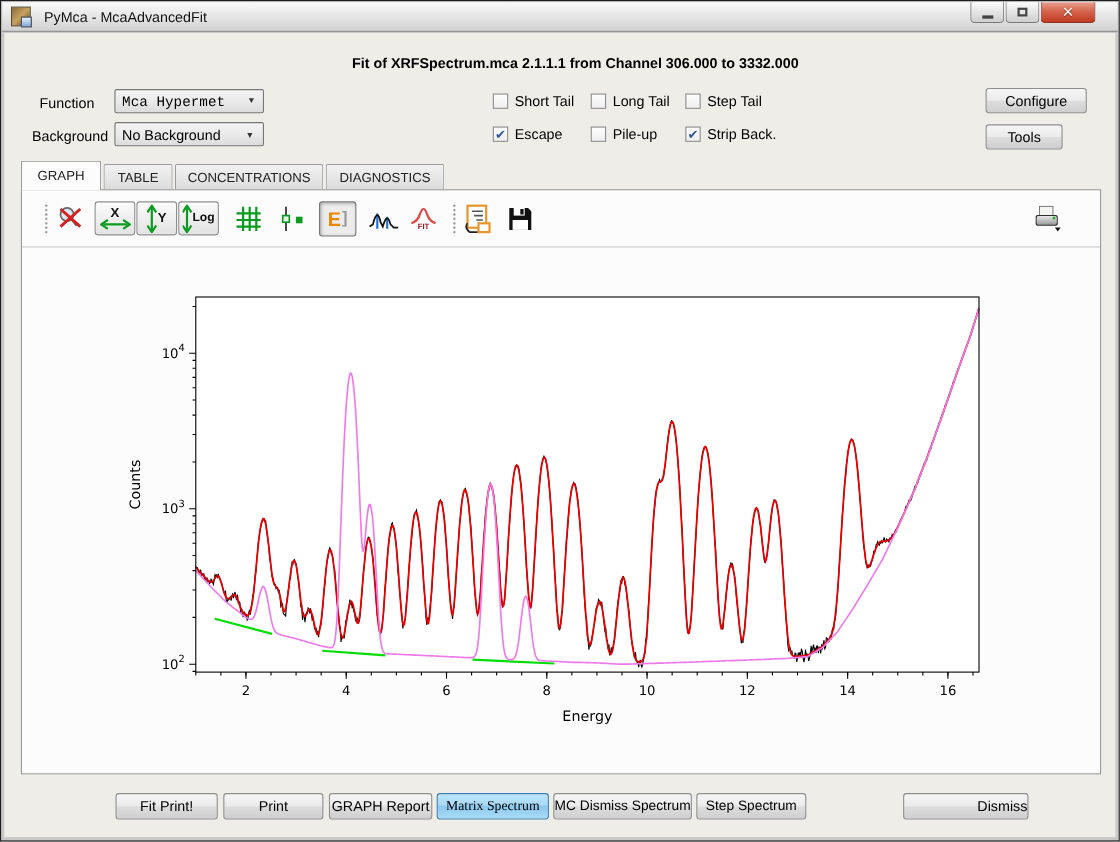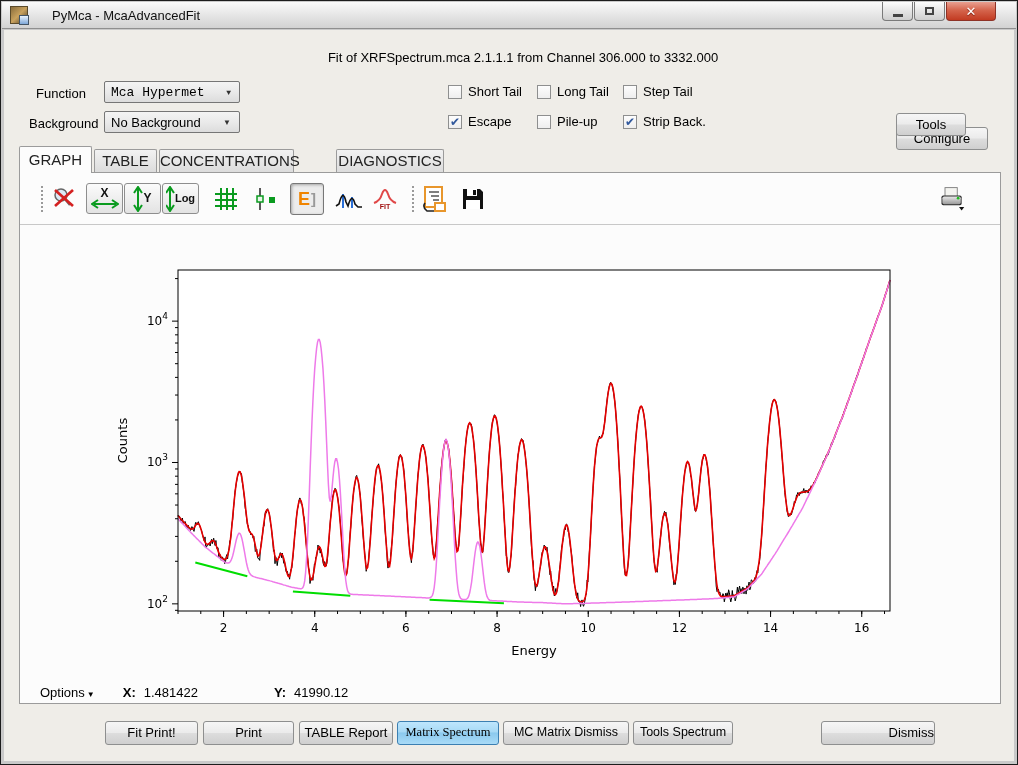--- a/index.html
+++ b/index.html
@@ -15,56 +15,56 @@
   .titlebar{
     position:absolute;left:1px;top:1px;right:1px;height:27px;
     background:linear-gradient(#fafafa,#e8e8e8 45%,#d2d2d2);
     border-bottom:1px solid #8f8f8f;
     display:flex;align-items:center;padding-left:8px;
   }
   .app-icon{width:18px;height:18px;position:relative;border:1px solid #5a4a2a;
     background:linear-gradient(135deg,#8a6d3b,#c9a25e 50%,#4a3b22);}
   .app-icon::after{content:"";position:absolute;right:-2px;bottom:-2px;width:8px;height:8px;
     background:linear-gradient(#e8f2fc,#7fa8d9);border:1px solid #456;}
-  .title-text{margin-left:24px;font-size:13px;color:#111;}
+  .title-text{margin-left:12px;font-size:13px;color:#111;}
   .winbtns{position:absolute;top:0;right:20px;display:flex;}
   .winbtn{height:19px;border:1px solid #7a7a7a;border-top:none;
     border-radius:0 0 4px 4px;background:linear-gradient(#fdfdfd,#e7e7e7 45%,#cfcfcf);
     display:flex;align-items:center;justify-content:center;margin-left:1px;}
   .winbtn.min{width:31px;} .winbtn.max{width:31px;}
   .winbtn.close{width:50px;border-color:#8e3226;
     background:linear-gradient(#e9a091,#d5654d 45%,#c23b22);}
   .glyph-min{width:10px;height:3px;background:#444;margin-top:8px;}
   .glyph-max{width:9px;height:8px;border:2px solid #444;background:transparent;}
   .glyph-close{color:#fff;font-weight:bold;font-size:13px;text-shadow:0 1px 1px #7c2012;}
   
   .content{position:absolute;left:3px;top:29px;right:3px;bottom:3px;background:#efede8;}
   .fit-header{position:absolute;left:0;top:20px;width:100%;text-align:center;
-    font-weight:normal;font-size:13px;padding-left:28px;}
+    font-weight:bold;font-size:13px;padding-left:28px;}
   .lbl{position:absolute;font-size:13px;}
   .combo{position:absolute;width:136px;height:22px;border:1px solid #767676;border-radius:2px;
     background:linear-gradient(#f4f4f4,#e9e9e9 55%,#dcdcdc);
     display:flex;align-items:center;padding:0 6px;}
   .combo-text{flex:1;font-size:13px;}
   .combo-arrow{font-size:8px;color:#333;margin-right:2px;}
   .cb{position:absolute;display:flex;align-items:center;cursor:default;}
   .cb-box{width:14px;height:14px;border:1px solid #8e8f8f;background:linear-gradient(#fdfdfd,#eee);
     display:flex;align-items:center;justify-content:center;
     font-size:12px;line-height:12px;color:#30589c;font-weight:bold;}
   .cb-label{margin-left:6px;font-size:13px;}
   .pushbtn{position:absolute;height:23px;border:1px solid #8e8f8f;border-radius:3px;
     background:linear-gradient(#f6f6f6,#ebebeb 48%,#dddddd 52%,#cfcfcf);
     font-size:13px;text-align:center;line-height:21px;
     font-family:"Liberation Sans",sans-serif;}
   .pushbtn.hl{background:linear-gradient(#bee6fd,#a7d9f5 45%,#8bc9ee 50%,#a9dbf7);
     border-color:#3c7fb1;font-family:Liberation Serif, serif;}
   
   .tab{position:absolute;height:23px;top:119px;border:1px solid #9b9b9b;border-bottom:none;
     border-radius:2px 2px 0 0;background:linear-gradient(#f2f2f2,#dcdcdc);
-    font-size:15px;text-align:center;line-height:22px;color:#222;}
+    font-size:12px;text-align:center;line-height:22px;color:#222;}
   .tab.active{top:116px;height:27px;background:#fcfcfc;line-height:26px;z-index:5;}
   .panel{position:absolute;left:15px;top:142px;width:982px;height:532px;
     border:1px solid #9b9b9b;background:#fcfcfc;z-index:1;}
   
   .toolbar{position:relative;height:52px;border-bottom:1px solid #c8c8c8;
     display:flex;align-items:center;padding-left:14px;}
   .handle{width:4px;height:30px;margin:0 6px;
     background-image:radial-gradient(circle,#9a9a9a 1px,transparent 1.2px);
     background-size:4px 4px;background-position:center;}
   .flaticon{width:28px;height:32px;display:flex;align-items:center;justify-content:center;}
@@ -142,27 +142,27 @@
     </label>
     <label class="cb" style="left:533px;top:84px;">
       <span class="cb-box"></span>
       <span class="cb-label">Pile-up</span>
     </label>
     <label class="cb" style="left:619px;top:84px;">
       <span class="cb-box">✔</span>
       <span class="cb-label">Strip Back.</span>
     </label>
 
-    <div class="pushbtn" style="left:892px;top:50px;width:92px;margin-top:47px;">Configure</div>
+    <div class="pushbtn" style="left:892px;top:50px;width:92px;">Configure</div>
     <div class="pushbtn" style="left:892px;top:83px;width:70px;">Tools</div>
 
     <div class="tab active" style="left:15px;width:73px;">GRAPH</div>
     <div class="tab" style="left:90px;width:63px;">TABLE</div>
     <div class="tab" style="left:155px;width:135px;">CONCENTRATIONS</div>
-    <div class="tab" style="left:292px;width:108px;margin-left:40px;">DIAGNOSTICS</div>
+    <div class="tab" style="left:292px;width:108px;">DIAGNOSTICS</div>
 
     <div class="panel">
 
       <div class="toolbar">
         <span class="handle"></span>
 
         <span class="flaticon">
           <svg width="26" height="26" viewBox="0 0 26 26">
             <circle cx="10" cy="9" r="6" fill="#dce9f5" stroke="#666" stroke-width="1.5"></circle>
             <line x1="14" y1="13" x2="19" y2="19" stroke="#666" stroke-width="2.5"></line>
@@ -364,33 +364,24 @@
           <text x="95" y="215.5" text-anchor="middle" font-size="13" transform="rotate(-90 95 215.5)">Counts</text>
           <path d="M163.3,337.5L215.3,351.2" fill="none" stroke="#00dd00" stroke-width="2"></path>
           <path d="M260.9,366.6L318.3,370.8" fill="none" stroke="#00dd00" stroke-width="2"></path>
           <path d="M397.6,374.7L471.9,378.2" fill="none" stroke="#00dd00" stroke-width="2"></path>
           <path d="M146.0,290.0L146.7,291.5L147.5,291.2L148.2,293.3L148.9,296.3L149.6,295.0L150.4,293.0L151.1,298.6L151.8,296.6L152.6,297.2L153.3,296.6L154.0,301.6L154.8,300.9L155.5,302.5L156.2,300.2L156.9,303.7L157.7,303.0L158.4,305.4L159.1,304.8L159.9,301.6L160.6,302.9L161.3,304.5L162.0,306.4L162.8,302.1L163.5,297.5L164.2,298.8L165.0,297.6L165.7,299.6L166.4,296.7L167.2,300.2L167.9,300.9L168.6,304.0L169.3,304.3L170.1,307.8L170.8,310.9L171.5,313.1L172.3,316.0L173.0,311.9L173.7,321.1L174.4,322.5L175.2,319.8L175.9,320.4L176.6,319.2L177.4,317.7L178.1,321.0L178.8,317.6L179.5,314.4L180.3,318.7L181.0,315.6L181.7,313.2L182.5,318.3L183.2,320.6L183.9,315.5L184.7,323.3L185.4,322.1L186.1,323.0L186.8,332.6L187.6,328.7L188.3,330.4L189.0,335.3L189.8,334.6L190.5,331.9L191.2,334.5L191.9,333.8L192.7,338.6L193.4,337.6L194.1,331.9L194.9,329.5L195.6,333.8L196.3,327.1L197.1,323.1L197.8,315.9L198.5,314.9L199.2,308.5L200.0,298.1L200.7,294.7L201.4,284.6L202.2,276.4L202.9,267.3L203.6,262.9L204.3,258.2L205.1,253.8L205.8,250.4L206.5,248.9L207.3,247.6L208.0,246.7L208.7,249.1L209.5,248.6L210.2,256.9L210.9,261.0L211.6,266.1L212.4,273.2L213.1,282.5L213.8,286.1L214.6,293.0L215.3,299.3L216.0,300.0L216.7,303.8L217.5,306.6L218.2,306.4L218.9,310.0L219.7,309.0L220.4,310.1L221.1,313.2L221.8,311.2L222.6,318.2L223.3,326.5L224.0,325.5L224.8,324.1L225.5,332.1L226.2,333.6L227.0,333.8L227.7,335.4L228.4,324.4L229.1,318.6L229.9,312.6L230.6,309.4L231.3,302.0L232.1,301.0L232.8,290.4L233.5,286.3L234.2,288.1L235.0,284.5L235.7,283.7L236.4,286.8L237.2,287.5L237.9,292.7L238.6,299.0L239.4,302.9L240.1,310.5L240.8,316.8L241.5,326.3L242.3,325.5L243.0,338.7L243.7,331.8L244.5,334.3L245.2,340.6L245.9,335.7L246.6,331.9L247.4,332.8L248.1,327.7L248.8,328.2L249.6,332.7L250.3,328.0L251.0,333.0L251.8,338.3L252.5,336.6L253.2,341.3L253.9,345.9L254.7,347.7L255.4,346.3L256.1,350.9L256.9,349.3L257.6,354.2L258.3,348.0L259.0,344.2L259.8,343.1L260.5,336.3L261.2,329.4L262.0,319.9L262.7,310.0L263.4,306.0L264.2,294.5L264.9,288.4L265.6,283.5L266.3,281.2L267.1,275.0L267.8,272.9L268.5,274.4L269.3,279.2L270.0,279.3L270.7,283.0L271.4,290.5L272.2,292.4L272.9,301.2L273.6,311.8L274.4,320.3L275.1,329.4L275.8,334.3L276.5,342.8L277.3,345.4L278.0,358.5L278.7,353.6L279.5,355.1L280.2,352.4L280.9,355.3L281.7,347.5L282.4,339.0L283.1,339.1L283.8,332.2L284.6,331.7L285.3,326.7L286.0,320.0L286.8,324.8L287.5,322.5L288.2,328.1L288.9,324.5L289.7,330.9L290.4,332.7L291.1,338.0L291.9,340.5L292.6,336.6L293.3,338.3L294.1,341.0L294.8,338.7L295.5,333.4L296.2,323.9L297.0,314.7L297.7,304.4L298.4,295.0L299.2,289.0L299.9,280.2L300.6,272.4L301.3,269.4L302.1,266.0L302.8,263.4L303.5,263.6L304.3,267.5L305.0,269.2L305.7,272.6L306.5,279.0L307.2,283.4L307.9,293.4L308.6,300.3L309.4,310.7L310.1,322.2L310.8,333.5L311.6,338.6L312.3,340.5L313.0,345.7L313.7,349.5L314.5,349.9L315.2,345.5L315.9,338.6L316.7,332.5L317.4,318.9L318.1,308.1L318.8,301.9L319.6,289.0L320.3,280.3L321.0,272.5L321.8,265.4L322.5,261.6L323.2,257.1L324.0,251.4L324.7,250.4L325.4,254.5L326.1,255.6L326.9,260.3L327.6,266.1L328.3,270.3L329.1,282.8L329.8,294.4L330.5,301.8L331.2,312.3L332.0,319.5L332.7,328.0L333.4,334.4L334.2,346.3L334.9,342.4L335.6,339.5L336.4,338.4L337.1,328.0L337.8,319.8L338.5,310.8L339.3,298.1L340.0,288.6L340.7,281.1L341.5,270.7L342.2,264.5L342.9,256.5L343.6,250.1L344.4,243.6L345.1,241.9L345.8,240.8L346.6,238.8L347.3,244.2L348.0,246.5L348.8,252.1L349.5,256.5L350.2,263.6L350.9,271.1L351.7,282.2L352.4,290.7L353.1,305.8L353.9,314.7L354.6,322.5L355.3,336.9L356.0,343.1L356.8,336.5L357.5,339.5L358.2,336.1L359.0,326.3L359.7,319.7L360.4,313.9L361.1,301.7L361.9,288.2L362.6,278.2L363.3,266.4L364.1,256.6L364.8,250.3L365.5,243.6L366.3,237.4L367.0,231.8L367.7,230.4L368.4,229.5L369.2,232.4L369.9,231.9L370.6,238.1L371.4,241.7L372.1,247.3L372.8,259.5L373.5,266.5L374.3,278.3L375.0,290.8L375.7,301.5L376.5,309.6L377.2,319.4L377.9,326.4L378.7,332.1L379.4,337.7L380.1,328.6L380.8,327.0L381.6,314.5L382.3,303.8L383.0,294.1L383.8,282.3L384.5,271.7L385.2,260.9L385.9,249.8L386.7,244.3L387.4,235.3L388.1,229.6L388.9,224.9L389.6,222.2L390.3,219.9L391.1,219.1L391.8,223.4L392.5,225.4L393.2,228.7L394.0,233.1L394.7,242.0L395.4,247.7L396.2,255.5L396.9,268.5L397.6,279.2L398.3,289.1L399.1,305.1L399.8,315.2L400.5,320.5L401.3,329.4L402.0,333.0L402.7,331.4L403.5,326.0L404.2,318.8L404.9,312.2L405.6,296.9L406.4,290.7L407.1,279.1L407.8,265.8L408.6,254.9L409.3,242.6L410.0,236.8L410.7,230.7L411.5,225.0L412.2,221.3L412.9,216.1L413.7,214.0L414.4,215.7L415.1,218.0L415.8,220.6L416.6,223.3L417.3,231.0L418.0,237.2L418.8,247.1L419.5,254.2L420.2,267.4L421.0,276.8L421.7,288.4L422.4,296.3L423.1,311.6L423.9,318.3L424.6,325.7L425.3,323.7L426.1,323.7L426.8,320.9L427.5,308.3L428.2,298.5L429.0,287.4L429.7,274.5L430.4,260.5L431.2,252.0L431.9,241.6L432.6,229.4L433.4,221.1L434.1,214.5L434.8,208.8L435.5,204.7L436.3,200.5L437.0,199.5L437.7,197.7L438.5,199.1L439.2,199.0L439.9,202.2L440.6,210.1L441.4,213.4L442.1,220.7L442.8,230.0L443.6,239.6L444.3,250.2L445.0,262.0L445.8,275.3L446.5,289.7L447.2,298.9L447.9,307.7L448.7,317.8L449.4,321.0L450.1,327.6L450.9,326.7L451.6,317.3L452.3,309.6L453.0,296.5L453.8,284.8L454.5,275.2L455.2,262.1L456.0,247.2L456.7,236.4L457.4,226.2L458.1,218.9L458.9,210.7L459.6,203.2L460.3,197.5L461.1,195.0L461.8,191.5L462.5,189.7L463.3,191.5L464.0,192.8L464.7,195.9L465.4,199.9L466.2,206.8L466.9,212.2L467.6,220.0L468.4,230.0L469.1,241.0L469.8,250.8L470.5,265.3L471.3,274.6L472.0,291.6L472.7,301.6L473.5,313.8L474.2,330.5L474.9,332.4L475.7,345.5L476.4,347.5L477.1,346.3L477.8,342.1L478.6,333.1L479.3,330.1L480.0,316.0L480.8,301.0L481.5,290.1L482.2,278.1L482.9,266.2L483.7,260.1L484.4,248.9L485.1,241.0L485.9,230.3L486.6,227.1L487.3,220.9L488.1,218.1L488.8,216.3L489.5,213.6L490.2,215.0L491.0,215.1L491.7,218.8L492.4,223.9L493.2,228.8L493.9,236.9L494.6,244.0L495.3,252.2L496.1,263.2L496.8,272.8L497.5,284.9L498.3,300.4L499.0,314.2L499.7,325.1L500.5,334.5L501.2,336.2L501.9,353.4L502.6,357.0L503.4,365.7L504.1,359.0L504.8,361.9L505.6,359.8L506.3,353.5L507.0,350.8L507.7,344.5L508.5,341.8L509.2,336.2L509.9,328.3L510.7,326.0L511.4,325.8L512.1,320.1L512.8,321.1L513.6,325.0L514.3,324.9L515.0,322.2L515.8,329.7L516.5,336.1L517.2,342.2L518.0,349.8L518.7,346.2L519.4,357.1L520.1,357.1L520.9,365.5L521.6,361.0L522.3,370.9L523.1,367.9L523.8,363.5L524.5,368.0L525.2,364.8L526.0,358.4L526.7,356.6L527.4,345.9L528.2,339.4L528.9,330.8L529.6,322.5L530.4,318.6L531.1,314.8L531.8,310.7L532.5,303.5L533.3,304.8L534.0,299.4L534.7,299.1L535.5,301.7L536.2,306.8L536.9,308.3L537.6,314.8L538.4,321.7L539.1,326.0L539.8,330.9L540.6,340.6L541.3,347.8L542.0,356.1L542.8,361.5L543.5,363.9L544.2,369.9L544.9,373.2L545.7,367.8L546.4,375.8L547.1,377.0L547.9,376.9L548.6,381.6L549.3,377.4L550.0,374.9L550.8,379.4L551.5,381.3L552.2,379.0L553.0,375.2L553.7,370.4L554.4,368.8L555.1,355.2L555.9,357.0L556.6,342.9L557.3,327.7L558.1,318.2L558.8,305.2L559.5,290.9L560.3,276.9L561.0,263.8L561.7,253.3L562.4,241.5L563.2,235.2L563.9,228.1L564.6,220.7L565.4,218.5L566.1,215.8L566.8,213.8L567.5,211.0L568.3,213.4L569.0,212.6L569.7,211.1L570.5,209.2L571.2,208.8L571.9,202.6L572.7,197.3L573.4,190.1L574.1,184.0L574.8,177.6L575.6,170.7L576.3,166.8L577.0,162.4L577.8,159.1L578.5,157.4L579.2,158.4L579.9,159.2L580.7,163.0L581.4,166.7L582.1,171.7L582.9,177.4L583.6,185.4L584.3,194.9L585.1,205.6L585.8,215.7L586.5,228.7L587.2,242.6L588.0,255.8L588.7,273.3L589.4,288.5L590.2,303.6L590.9,314.9L591.6,330.3L592.3,342.3L593.1,349.8L593.8,350.8L594.5,346.8L595.3,346.1L596.0,340.1L596.7,332.1L597.4,318.8L598.2,304.8L598.9,291.4L599.6,279.7L600.4,266.5L601.1,254.3L601.8,241.0L602.6,228.5L603.3,220.3L604.0,211.1L604.7,203.3L605.5,196.6L606.2,190.2L606.9,186.2L607.7,184.5L608.4,181.5L609.1,181.7L609.8,181.4L610.6,183.7L611.3,185.9L612.0,190.8L612.8,195.5L613.5,203.4L614.2,210.2L615.0,220.4L615.7,231.0L616.4,243.1L617.1,253.9L617.9,267.2L618.6,275.3L619.3,291.7L620.1,305.7L620.8,319.3L621.5,328.6L622.2,337.4L623.0,341.0L623.7,345.3L624.4,345.5L625.2,347.3L625.9,336.8L626.6,332.0L627.4,324.3L628.1,315.1L628.8,310.5L629.5,302.4L630.3,296.2L631.0,291.9L631.7,289.7L632.5,286.3L633.2,290.9L633.9,287.2L634.6,293.0L635.4,297.0L636.1,300.3L636.8,309.7L637.6,319.9L638.3,325.9L639.0,331.9L639.8,340.7L640.5,345.8L641.2,352.0L641.9,359.8L642.7,356.3L643.4,359.4L644.1,349.7L644.9,348.2L645.6,337.6L646.3,329.5L647.0,321.6L647.8,308.7L648.5,297.3L649.2,288.8L650.0,275.7L650.7,266.1L651.4,259.8L652.1,251.8L652.9,246.3L653.6,243.6L654.3,240.3L655.1,237.6L655.8,237.3L656.5,239.0L657.3,239.2L658.0,244.2L658.7,250.9L659.4,252.8L660.2,261.8L660.9,267.8L661.6,272.7L662.4,280.8L663.1,286.0L663.8,286.3L664.5,282.5L665.3,279.8L666.0,272.7L666.7,268.2L667.5,258.5L668.2,253.7L668.9,244.9L669.7,240.1L670.4,234.2L671.1,234.1L671.8,229.5L672.6,230.6L673.3,230.8L674.0,233.0L674.8,238.6L675.5,241.1L676.2,248.3L676.9,255.6L677.7,263.7L678.4,271.6L679.1,286.2L679.9,296.0L680.6,306.8L681.3,319.1L682.1,328.8L682.8,340.4L683.5,346.7L684.2,361.1L685.0,366.6L685.7,365.7L686.4,364.2L687.2,367.8L687.9,367.0L688.6,370.9L689.3,370.9L690.1,372.8L690.8,368.7L691.5,369.1L692.3,376.8L693.0,373.4L693.7,368.2L694.4,371.0L695.2,367.8L695.9,371.5L696.6,364.8L697.4,367.5L698.1,373.4L698.8,376.9L699.6,373.0L700.3,365.5L701.0,372.0L701.7,369.7L702.5,371.2L703.2,375.9L703.9,373.4L704.7,368.6L705.4,362.1L706.1,367.7L706.8,364.5L707.6,361.0L708.3,367.2L709.0,363.7L709.8,368.5L710.5,362.4L711.2,362.4L712.0,368.8L712.7,363.3L713.4,364.3L714.1,369.1L714.9,360.8L715.6,365.3L716.3,360.7L717.1,357.0L717.8,364.8L718.5,363.6L719.2,354.9L720.0,355.3L720.7,357.1L721.4,358.5L722.2,357.4L722.9,352.6L723.6,356.2L724.4,348.8L725.1,345.5L725.8,348.0L726.5,339.9L727.3,338.3L728.0,331.7L728.7,322.5L729.5,312.7L730.2,303.0L730.9,289.4L731.6,280.9L732.4,265.2L733.1,254.9L733.8,242.6L734.6,234.2L735.3,222.9L736.0,213.8L736.8,207.0L737.5,197.2L738.2,192.7L738.9,185.7L739.7,181.4L740.4,177.9L741.1,175.9L741.9,174.3L742.6,175.0L743.3,175.0L744.0,177.0L744.8,180.8L745.5,184.6L746.2,189.6L747.0,196.1L747.7,203.1L748.4,212.0L749.1,219.4L749.9,229.9L750.6,237.5L751.3,247.6L752.1,256.9L752.8,267.6L753.5,273.3L754.3,277.5L755.0,286.0L755.7,288.6L756.4,291.6L757.2,288.6L757.9,289.3L758.6,288.7L759.4,289.7L760.1,287.0L760.8,284.6L761.5,282.3L762.3,276.5L763.0,277.8L763.7,275.4L764.5,270.0L765.2,269.6L765.9,267.4L766.7,269.7L767.4,270.5L768.1,267.7L768.8,268.8L769.6,266.7L770.3,268.2L771.0,266.0L771.8,263.5L772.5,267.4L773.2,267.9L773.9,265.0L774.7,266.2L775.4,265.6L776.1,268.1L776.9,264.1L777.6,264.1L778.3,263.9L779.1,260.8L779.8,261.6L780.5,261.4L781.2,260.3L782.0,257.0L782.7,258.2L783.4,256.3L784.2,253.4L784.9,252.7L785.6,251.1L786.3,248.5L787.1,247.2L787.8,245.6L788.5,244.4L789.3,242.7L790.0,242.1L790.7,239.4L791.4,235.8L792.2,236.5L792.9,233.8L793.6,232.5L794.4,229.9L795.1,230.4L795.8,230.3L796.6,228.4L797.3,225.8L798.0,223.4L798.7,221.6L799.5,217.8L800.2,219.3L800.9,216.5L801.7,214.2L802.4,214.0L803.1,211.2L803.8,209.2L804.6,206.6L805.3,205.6L806.0,202.1L806.8,201.4L807.5,199.2L808.2,196.3L809.0,196.2L809.7,193.8L810.4,193.8L811.1,189.5L811.9,187.7L812.6,185.2L813.3,183.9L814.1,183.5L814.8,179.4L815.5,177.1L816.2,176.2L817.0,174.7L817.7,171.6L818.4,170.4L819.2,167.1L819.9,166.7L820.6,163.6L821.4,161.1L822.1,158.8L822.8,158.1L823.5,154.7L824.3,152.7L825.0,150.1L825.7,150.3L826.5,147.0L827.2,143.9L827.9,143.7L828.6,140.6L829.4,139.7L830.1,136.3L830.8,133.8L831.6,133.0L832.3,130.0L833.0,127.9L833.8,126.0L834.5,122.7L835.2,122.7L835.9,119.7L836.7,118.1L837.4,115.7L838.1,113.9L838.9,110.7L839.6,108.9L840.3,107.4L841.0,105.4L841.8,102.9L842.5,101.7L843.2,99.1L844.0,98.0L844.7,95.5L845.4,92.9L846.1,91.0L846.9,89.2L847.6,87.2L848.3,85.5L849.1,83.2L849.8,80.6L850.5,79.3L851.3,76.9L852.0,74.3L852.7,72.1L853.4,69.4L854.2,67.8L854.9,64.9L855.6,62.8L856.4,60.4L857.1,57.6L857.8,55.6" fill="none" stroke="#000000" stroke-width="1"></path>
           <path d="M146.0,290.7L146.9,291.7L147.8,292.7L148.7,293.7L149.6,294.7L150.6,295.7L151.5,296.7L152.4,297.7L153.3,298.6L154.2,299.6L155.1,300.6L156.0,301.5L156.9,302.4L157.9,303.2L158.8,303.8L159.7,304.2L160.6,304.0L161.5,303.4L162.4,302.3L163.3,300.9L164.2,299.6L165.1,298.6L166.1,298.4L167.0,299.2L167.9,300.9L168.8,303.5L169.7,306.6L170.6,309.9L171.5,313.0L172.4,315.6L173.3,317.6L174.3,318.8L175.2,319.3L176.1,319.3L177.0,318.8L177.9,317.9L178.8,316.8L179.7,315.9L180.6,315.5L181.6,315.7L182.5,316.8L183.4,318.5L184.3,320.8L185.2,323.4L186.1,325.9L187.0,328.2L187.9,330.0L188.8,331.5L189.8,332.7L190.7,333.6L191.6,334.2L192.5,334.4L193.4,334.2L194.3,333.4L195.2,331.7L196.1,328.8L197.1,324.3L198.0,318.3L198.9,310.6L199.8,301.7L200.7,292.1L201.6,282.3L202.5,273.0L203.4,264.7L204.3,257.6L205.3,252.1L206.2,248.4L207.1,246.6L208.0,246.7L208.9,248.7L209.8,252.6L210.7,258.2L211.6,265.3L212.6,273.4L213.5,282.0L214.4,290.3L215.3,297.3L216.2,302.5L217.1,305.7L218.0,307.3L218.9,308.2L219.8,309.1L220.8,310.7L221.7,313.3L222.6,317.0L223.5,321.3L224.4,325.7L225.3,329.3L226.2,331.0L227.1,330.3L228.0,327.0L229.0,321.3L229.9,314.2L230.8,306.7L231.7,299.4L232.6,293.2L233.5,288.5L234.4,285.5L235.3,284.6L236.3,285.7L237.2,288.8L238.1,293.7L239.0,300.2L239.9,307.7L240.8,315.6L241.7,323.2L242.6,329.4L243.5,333.6L244.5,335.5L245.4,335.2L246.3,333.7L247.2,331.6L248.1,329.8L249.0,328.9L249.9,329.2L250.8,330.9L251.8,333.8L252.7,337.5L253.6,341.8L254.5,345.9L255.4,349.3L256.3,351.4L257.2,351.8L258.1,349.9L259.0,345.8L260.0,339.3L260.9,330.8L261.8,321.1L262.7,310.9L263.6,301.0L264.5,292.1L265.4,284.7L266.3,279.3L267.2,275.9L268.2,274.8L269.1,276.0L270.0,279.4L270.9,285.0L271.8,292.6L272.7,301.6L273.6,311.8L274.5,322.3L275.5,332.4L276.4,341.4L277.3,348.4L278.2,353.0L279.1,354.9L280.0,354.4L280.9,351.5L281.8,346.9L282.7,341.3L283.7,335.4L284.6,329.9L285.5,325.5L286.4,322.7L287.3,321.7L288.2,322.7L289.1,325.4L290.0,329.4L291.0,334.1L291.9,338.5L292.8,341.3L293.7,341.2L294.6,337.5L295.5,330.4L296.4,320.6L297.3,309.5L298.2,298.3L299.2,287.9L300.1,278.9L301.0,271.9L301.9,267.1L302.8,264.7L303.7,264.7L304.6,267.2L305.5,272.0L306.5,279.1L307.4,288.1L308.3,298.7L309.2,310.4L310.1,322.2L311.0,333.2L311.9,342.3L312.8,348.4L313.7,350.6L314.7,348.6L315.6,342.3L316.5,332.7L317.4,320.8L318.3,307.9L319.2,294.9L320.1,282.9L321.0,272.4L321.9,263.8L322.9,257.6L323.8,253.8L324.7,252.5L325.6,253.8L326.5,257.6L327.4,263.9L328.3,272.4L329.2,282.9L330.2,295.0L331.1,307.8L332.0,320.5L332.9,331.7L333.8,339.9L334.7,343.7L335.6,342.5L336.5,336.3L337.4,326.3L338.4,313.9L339.3,300.5L340.2,287.2L341.1,274.8L342.0,263.9L342.9,254.9L343.8,247.9L344.7,243.2L345.7,240.8L346.6,240.8L347.5,243.2L348.4,248.0L349.3,254.9L350.2,264.0L351.1,274.9L352.0,287.3L352.9,300.6L353.9,314.0L354.8,326.2L355.7,335.9L356.6,341.4L357.5,341.7L358.4,336.5L359.3,326.8L360.2,314.1L361.1,299.9L362.1,285.6L363.0,272.0L363.9,259.8L364.8,249.4L365.7,241.1L366.6,235.1L367.5,231.5L368.4,230.3L369.4,231.5L370.3,235.2L371.2,241.2L372.1,249.5L373.0,259.8L373.9,272.0L374.8,285.5L375.7,299.6L376.6,313.2L377.6,324.6L378.5,332.0L379.4,333.8L380.3,329.5L381.2,320.2L382.1,307.6L383.0,293.4L383.9,279.1L384.9,265.5L385.8,253.2L386.7,242.6L387.6,233.9L388.5,227.3L389.4,222.8L390.3,220.6L391.2,220.6L392.1,222.9L393.1,227.3L394.0,233.9L394.9,242.6L395.8,253.3L396.7,265.6L397.6,279.2L398.5,293.6L399.4,307.7L400.4,320.3L401.3,329.4L402.2,333.5L403.1,331.3L404.0,323.5L404.9,311.6L405.8,297.4L406.7,282.6L407.6,268.3L408.6,255.0L409.5,243.4L410.4,233.6L411.3,225.8L412.2,220.2L413.1,216.9L414.0,215.7L414.9,216.9L415.8,220.2L416.8,225.9L417.7,233.6L418.6,243.4L419.5,255.0L420.4,268.2L421.3,282.5L422.2,297.0L423.1,310.4L424.1,320.9L425.0,326.5L425.9,325.6L426.8,318.4L427.7,306.6L428.6,292.2L429.5,276.8L430.4,261.6L431.3,247.5L432.3,234.7L433.2,223.7L434.1,214.5L435.0,207.2L435.9,202.0L436.8,198.9L437.7,197.8L438.6,198.9L439.6,202.0L440.5,207.2L441.4,214.5L442.3,223.7L443.2,234.8L444.1,247.5L445.0,261.7L445.9,276.9L446.8,292.4L447.8,306.9L448.7,318.8L449.6,326.0L450.5,326.8L451.4,320.8L452.3,309.5L453.2,295.0L454.1,279.1L455.0,263.2L456.0,248.2L456.9,234.4L457.8,222.3L458.7,212.1L459.6,203.7L460.5,197.5L461.4,193.2L462.3,191.1L463.3,191.1L464.2,193.2L465.1,197.5L466.0,203.8L466.9,212.1L467.8,222.4L468.7,234.5L469.6,248.3L470.5,263.5L471.5,279.8L472.4,296.4L473.3,312.6L474.2,327.0L475.1,338.3L476.0,345.0L476.9,346.1L477.8,341.7L478.8,332.6L479.7,320.3L480.6,306.1L481.5,291.3L482.4,276.8L483.3,263.1L484.2,250.8L485.1,240.0L486.0,231.0L487.0,223.9L487.9,218.8L488.8,215.7L489.7,214.7L490.6,215.7L491.5,218.8L492.4,223.9L493.3,231.0L494.3,240.0L495.2,250.8L496.1,263.2L497.0,276.9L497.9,291.6L498.8,306.7L499.7,321.4L500.6,334.8L501.5,346.2L502.5,354.6L503.4,359.6L504.3,361.2L505.2,359.7L506.1,355.9L507.0,350.4L507.9,344.1L508.8,337.7L509.7,331.8L510.7,327.0L511.6,323.6L512.5,321.9L513.4,321.9L514.3,323.7L515.2,327.1L516.1,332.0L517.0,338.0L518.0,344.7L518.9,351.4L519.8,357.7L520.7,363.1L521.6,367.0L522.5,369.3L523.4,369.7L524.3,368.1L525.2,364.5L526.2,358.8L527.1,351.4L528.0,342.7L528.9,333.5L529.8,324.4L530.7,316.2L531.6,309.3L532.5,304.1L533.5,301.0L534.4,299.9L535.3,300.9L536.2,304.1L537.1,309.3L538.0,316.2L538.9,324.5L539.8,333.5L540.7,342.8L541.7,351.6L542.6,359.3L543.5,365.4L544.4,370.0L545.3,373.0L546.2,374.9L547.1,376.0L548.0,376.6L549.0,376.8L549.9,376.8L550.8,376.5L551.7,375.8L552.6,374.3L553.5,371.5L554.4,366.5L555.3,358.8L556.2,347.7L557.2,333.6L558.1,317.3L559.0,300.0L559.9,282.9L560.8,266.9L561.7,252.5L562.6,240.3L563.5,230.4L564.4,222.8L565.4,217.6L566.3,214.5L567.2,213.1L568.1,212.8L569.0,212.7L569.9,211.8L570.8,209.1L571.7,204.2L572.7,197.3L573.6,189.3L574.5,181.0L575.4,173.3L576.3,166.9L577.2,162.1L578.1,159.2L579.0,158.3L579.9,159.4L580.9,162.7L581.8,168.1L582.7,175.7L583.6,185.3L584.5,196.9L585.4,210.5L586.3,225.9L587.2,243.0L588.2,261.3L589.1,280.3L590.0,299.4L590.9,317.4L591.8,332.8L592.7,344.2L593.6,350.3L594.5,350.5L595.4,345.1L596.4,335.0L597.3,321.5L598.2,305.8L599.1,289.2L600.0,272.5L600.9,256.4L601.8,241.4L602.7,227.7L603.6,215.6L604.6,205.2L605.5,196.6L606.4,189.8L607.3,185.0L608.2,182.1L609.1,181.1L610.0,182.1L610.9,185.0L611.9,189.8L612.8,196.5L613.7,205.1L614.6,215.5L615.5,227.6L616.4,241.3L617.3,256.3L618.2,272.3L619.1,288.9L620.1,305.3L621.0,320.5L621.9,333.2L622.8,342.2L623.7,346.4L624.6,345.6L625.5,340.6L626.4,332.8L627.4,323.6L628.3,314.1L629.2,305.5L630.1,298.2L631.0,292.7L631.9,289.4L632.8,288.2L633.7,289.4L634.6,292.7L635.6,298.2L636.5,305.5L637.4,314.3L638.3,324.0L639.2,334.0L640.1,343.2L641.0,350.7L641.9,355.6L642.9,357.0L643.8,354.6L644.7,348.4L645.6,339.0L646.5,327.1L647.4,313.9L648.3,300.1L649.2,286.7L650.1,274.3L651.1,263.2L652.0,253.9L652.9,246.4L653.8,241.0L654.7,237.7L655.6,236.6L656.5,237.6L657.4,240.7L658.3,245.8L659.3,252.6L660.2,260.7L661.1,269.4L662.0,277.4L662.9,283.3L663.8,285.5L664.7,283.4L665.6,277.3L666.6,268.8L667.5,259.4L668.4,250.3L669.3,242.5L670.2,236.3L671.1,232.0L672.0,229.9L672.9,229.9L673.8,232.2L674.8,236.6L675.7,243.1L676.6,251.6L677.5,262.1L678.4,274.1L679.3,287.4L680.2,301.5L681.1,315.8L682.1,329.4L683.0,341.5L683.9,351.5L684.8,359.1L685.7,364.4L686.6,367.7L687.5,369.7L688.4,370.8L689.3,371.4L690.3,371.6L691.2,371.7L692.1,371.6L693.0,371.6L693.9,371.5L694.8,371.5L695.7,371.4L696.6,371.3L697.5,371.2L698.5,371.1L699.4,371.0L700.3,371.0L701.2,370.9L702.1,370.8L703.0,370.3L703.9,369.7L704.8,369.2L705.8,368.7L706.7,368.1L707.6,367.6L708.5,367.0L709.4,366.5L710.3,366.0L711.2,365.4L712.1,364.9L713.0,364.4L714.0,363.8L714.9,363.3L715.8,362.7L716.7,361.8L717.6,360.8L718.5,359.8L719.4,358.7L720.3,357.7L721.3,356.5L722.2,355.2L723.1,353.6L724.0,351.5L724.9,348.7L725.8,344.9L726.7,339.5L727.6,332.4L728.5,323.2L729.5,312.0L730.4,299.0L731.3,284.8L732.2,270.2L733.1,255.6L734.0,241.5L734.9,228.3L735.8,216.3L736.8,205.6L737.7,196.3L738.6,188.6L739.5,182.6L740.4,178.2L741.3,175.6L742.2,174.6L743.1,175.4L744.0,177.8L745.0,181.8L745.9,187.5L746.8,194.7L747.7,203.3L748.6,213.1L749.5,223.9L750.4,235.4L751.3,247.1L752.2,258.4L753.2,268.7L754.1,277.4L755.0,284.0L755.9,288.3L756.8,290.3L757.7,290.6L758.6,289.4L759.5,287.3L760.5,284.7L761.4,281.9L762.3,279.1L763.2,276.4L764.1,274.0L765.0,271.9L765.9,270.2L766.8,268.9L767.7,268.0L768.7,267.4L769.6,267.2L770.5,267.2L771.4,267.1L772.3,267.0L773.2,267.0L774.1,266.8L775.0,266.6L776.0,266.1L776.9,265.4L777.8,264.6L778.7,263.5L779.6,262.2L780.5,260.8L781.4,259.3L782.3,257.6L783.2,255.9L784.2,254.2L785.1,252.2L786.0,250.2L786.9,248.2L787.8,246.2L788.7,244.1L789.6,242.1L790.5,240.1L791.4,238.0L792.4,236.0L793.3,234.0L794.2,231.9L795.1,229.9L796.0,227.9L796.9,225.8L797.8,223.8L798.7,221.5L799.7,219.2L800.6,216.8L801.5,214.5L802.4,212.2L803.3,209.9L804.2,207.6L805.1,205.3L806.0,203.0L806.9,200.7L807.9,198.3L808.8,196.0L809.7,193.7L810.6,191.4L811.5,189.1L812.4,186.5L813.3,184.0L814.2,181.4L815.2,178.9L816.1,176.3L817.0,173.8L817.9,171.3L818.8,168.7L819.7,166.2L820.6,163.6L821.5,161.1L822.4,158.5L823.4,156.0L824.3,153.4L825.2,150.9L826.1,148.2L827.0,145.6L827.9,143.0L828.8,140.3L829.7,137.7L830.7,135.1L831.6,132.4L832.5,129.8L833.4,127.2L834.3,124.5L835.2,121.9L836.1,119.3L837.0,116.7L837.9,114.0L838.9,111.4L839.8,108.9L840.7,106.4L841.6,103.9L842.5,101.4L843.4,98.8L844.3,96.3L845.2,93.8L846.1,91.3L847.1,88.8L848.0,86.3L848.9,83.8L849.8,81.3L850.7,78.6L851.6,75.6L852.5,72.7L853.4,69.8L854.4,66.8L855.3,63.9L856.2,61.0L857.1,58.1L858.0,55.1" fill="none" stroke="#e60000" stroke-width="1.6"></path>
           <path d="M146.0,293.7L146.9,294.7L147.8,295.7L148.7,296.7L149.6,297.7L150.6,298.6L151.5,299.6L152.4,300.6L153.3,301.6L154.2,302.5L155.1,303.5L156.0,304.5L156.9,305.5L157.9,306.5L158.8,307.4L159.7,308.4L160.6,309.3L161.5,310.2L162.4,311.1L163.3,312.1L164.2,313.0L165.1,313.9L166.1,314.8L167.0,315.7L167.9,316.6L168.8,317.5L169.7,318.5L170.6,319.4L171.5,320.3L172.4,321.2L173.3,322.1L174.3,322.8L175.2,323.5L176.1,324.2L177.0,324.9L177.9,325.7L178.8,326.4L179.7,327.1L180.6,327.8L181.6,328.5L182.5,329.2L183.4,329.9L184.3,330.6L185.2,331.3L186.1,332.0L187.0,332.7L187.9,333.5L188.8,334.2L189.8,334.9L190.7,335.6L191.6,336.3L192.5,336.8L193.4,337.3L194.3,337.7L195.2,338.0L196.1,338.1L197.1,337.8L198.0,337.1L198.9,335.7L199.8,333.6L200.7,330.7L201.6,327.1L202.5,323.0L203.4,318.8L204.3,314.8L205.3,311.6L206.2,309.3L207.1,308.2L208.0,308.5L208.9,310.2L209.8,313.2L210.7,317.2L211.6,322.0L212.6,327.3L213.5,332.6L214.4,337.5L215.3,341.5L216.2,344.7L217.1,347.1L218.0,348.8L218.9,349.9L219.8,350.7L220.8,351.2L221.7,351.6L222.6,351.9L223.5,352.2L224.4,352.5L225.3,352.7L226.2,352.9L227.1,353.1L228.0,353.4L229.0,353.6L229.9,353.8L230.8,354.0L231.7,354.3L232.6,354.5L233.5,354.7L234.4,354.9L235.3,355.2L236.3,355.4L237.2,355.6L238.1,355.9L239.0,356.1L239.9,356.4L240.8,356.7L241.7,356.9L242.6,357.2L243.5,357.5L244.5,357.7L245.4,358.0L246.3,358.3L247.2,358.5L248.1,358.8L249.0,359.1L249.9,359.3L250.8,359.6L251.8,359.9L252.7,360.1L253.6,360.4L254.5,360.7L255.4,360.9L256.3,361.2L257.2,361.5L258.1,361.7L259.0,362.0L260.0,362.3L260.9,362.4L261.8,362.6L262.7,362.8L263.6,363.0L264.5,363.1L265.4,363.3L266.3,363.5L267.2,363.6L268.2,363.7L269.1,363.7L270.0,363.4L270.9,362.5L271.8,360.4L272.7,355.9L273.6,347.6L274.5,334.2L275.5,315.6L276.4,293.0L277.3,268.1L278.2,242.9L279.1,218.7L280.0,196.3L280.9,176.2L281.8,158.8L282.7,144.1L283.7,132.2L284.6,123.3L285.5,117.4L286.4,114.4L287.3,114.4L288.2,117.4L289.1,123.3L290.0,132.2L291.0,144.1L291.9,158.7L292.8,176.1L293.7,195.9L294.6,217.5L295.5,239.5L296.4,259.2L297.3,272.7L298.2,276.7L299.2,272.0L300.1,262.6L301.0,252.3L301.9,243.4L302.8,237.0L303.7,233.8L304.6,233.8L305.5,237.3L306.5,244.0L307.4,253.9L308.3,266.6L309.2,281.7L310.1,298.3L311.0,315.3L311.9,331.3L312.8,344.9L313.7,355.0L314.7,361.6L315.6,365.5L316.5,367.5L317.4,368.5L318.3,369.0L319.2,369.2L320.1,369.3L321.0,369.4L321.9,369.4L322.9,369.5L323.8,369.5L324.7,369.6L325.6,369.6L326.5,369.7L327.4,369.7L328.3,369.7L329.2,369.8L330.2,369.8L331.1,369.9L332.0,369.9L332.9,369.9L333.8,370.0L334.7,370.0L335.6,370.1L336.5,370.1L337.4,370.2L338.4,370.2L339.3,370.2L340.2,370.3L341.1,370.3L342.0,370.4L342.9,370.4L343.8,370.5L344.7,370.5L345.7,370.5L346.6,370.6L347.5,370.6L348.4,370.7L349.3,370.7L350.2,370.8L351.1,370.8L352.0,370.8L352.9,370.9L353.9,370.9L354.8,371.0L355.7,371.0L356.6,371.1L357.5,371.1L358.4,371.1L359.3,371.2L360.2,371.2L361.1,371.3L362.1,371.3L363.0,371.4L363.9,371.4L364.8,371.5L365.7,371.5L366.6,371.5L367.5,371.6L368.4,371.6L369.4,371.7L370.3,371.7L371.2,371.8L372.1,371.8L373.0,371.8L373.9,371.9L374.8,371.9L375.7,372.0L376.6,372.0L377.6,372.1L378.5,372.1L379.4,372.2L380.3,372.2L381.2,372.2L382.1,372.3L383.0,372.3L383.9,372.4L384.9,372.4L385.8,372.5L386.7,372.5L387.6,372.6L388.5,372.6L389.4,372.6L390.3,372.7L391.2,372.7L392.1,372.8L393.1,372.8L394.0,372.9L394.9,372.9L395.8,372.9L396.7,372.9L397.6,372.8L398.5,372.5L399.4,371.8L400.4,370.3L401.3,367.5L402.2,362.6L403.1,354.8L404.0,343.7L404.9,329.6L405.8,313.2L406.7,295.9L407.6,278.8L408.6,262.8L409.5,248.6L410.4,236.6L411.3,227.0L412.2,220.1L413.1,215.9L414.0,214.5L414.9,215.9L415.8,220.1L416.8,227.1L417.7,236.6L418.6,248.7L419.5,262.9L420.4,278.9L421.3,296.1L422.2,313.5L423.1,330.0L424.1,344.4L425.0,355.6L425.9,363.6L426.8,368.7L427.7,371.6L428.6,373.2L429.5,374.0L430.4,374.4L431.3,374.6L432.3,374.6L433.2,374.6L434.1,374.4L435.0,373.8L435.9,372.8L436.8,370.9L437.7,367.8L438.6,363.2L439.6,357.1L440.5,349.7L441.4,341.7L442.3,333.9L443.2,327.0L444.1,321.6L445.0,318.2L445.9,317.0L446.8,318.2L447.8,321.6L448.7,327.0L449.6,334.0L450.5,341.9L451.4,349.9L452.3,357.4L453.2,363.6L454.1,368.2L455.0,371.4L456.0,373.4L456.9,374.6L457.8,375.2L458.7,375.5L459.6,375.6L460.5,375.7L461.4,375.7L462.3,375.8L463.3,375.8L464.2,375.8L465.1,375.9L466.0,375.9L466.9,375.9L467.8,376.0L468.7,376.0L469.6,376.1L470.5,376.1L471.5,376.2L472.4,376.2L473.3,376.3L474.2,376.3L475.1,376.4L476.0,376.4L476.9,376.5L477.8,376.5L478.8,376.6L479.7,376.6L480.6,376.7L481.5,376.7L482.4,376.7L483.3,376.8L484.2,376.8L485.1,376.9L486.0,376.9L487.0,377.0L487.9,377.0L488.8,377.1L489.7,377.1L490.6,377.1L491.5,377.1L492.4,377.2L493.3,377.2L494.3,377.2L495.2,377.2L496.1,377.2L497.0,377.3L497.9,377.3L498.8,377.3L499.7,377.3L500.6,377.4L501.5,377.4L502.5,377.4L503.4,377.4L504.3,377.5L505.2,377.5L506.1,377.5L507.0,377.5L507.9,377.6L508.8,377.6L509.7,377.6L510.7,377.6L511.6,377.7L512.5,377.7L513.4,377.8L514.3,377.8L515.2,377.9L516.1,377.9L517.0,378.0L518.0,378.0L518.9,378.1L519.8,378.1L520.7,378.2L521.6,378.2L522.5,378.3L523.4,378.3L524.3,378.4L525.2,378.4L526.2,378.5L527.1,378.5L528.0,378.6L528.9,378.6L529.8,378.7L530.7,378.7L531.6,378.7L532.5,378.8L533.5,378.8L534.4,378.8L535.3,378.8L536.2,378.8L537.1,378.7L538.0,378.7L538.9,378.7L539.8,378.7L540.7,378.7L541.7,378.6L542.6,378.6L543.5,378.6L544.4,378.6L545.3,378.5L546.2,378.5L547.1,378.5L548.0,378.5L549.0,378.4L549.9,378.4L550.8,378.4L551.7,378.4L552.6,378.3L553.5,378.3L554.4,378.3L555.3,378.3L556.2,378.2L557.2,378.2L558.1,378.2L559.0,378.1L559.9,378.1L560.8,378.1L561.7,378.1L562.6,378.0L563.5,378.0L564.4,378.0L565.4,377.9L566.3,377.9L567.2,377.9L568.1,377.8L569.0,377.8L569.9,377.8L570.8,377.8L571.7,377.7L572.7,377.7L573.6,377.7L574.5,377.6L575.4,377.6L576.3,377.6L577.2,377.5L578.1,377.5L579.0,377.5L579.9,377.5L580.9,377.4L581.8,377.4L582.7,377.4L583.6,377.3L584.5,377.3L585.4,377.3L586.3,377.2L587.2,377.2L588.2,377.2L589.1,377.2L590.0,377.1L590.9,377.1L591.8,377.1L592.7,377.0L593.6,377.0L594.5,377.0L595.4,376.9L596.4,376.9L597.3,376.9L598.2,376.8L599.1,376.8L600.0,376.8L600.9,376.7L601.8,376.7L602.7,376.7L603.6,376.6L604.6,376.6L605.5,376.6L606.4,376.5L607.3,376.5L608.2,376.5L609.1,376.4L610.0,376.4L610.9,376.4L611.9,376.3L612.8,376.3L613.7,376.3L614.6,376.2L615.5,376.2L616.4,376.2L617.3,376.1L618.2,376.1L619.1,376.1L620.1,376.0L621.0,376.0L621.9,376.0L622.8,375.9L623.7,375.9L624.6,375.9L625.5,375.8L626.4,375.8L627.4,375.8L628.3,375.7L629.2,375.7L630.1,375.7L631.0,375.6L631.9,375.6L632.8,375.6L633.7,375.5L634.6,375.5L635.6,375.5L636.5,375.4L637.4,375.4L638.3,375.4L639.2,375.3L640.1,375.3L641.0,375.3L641.9,375.2L642.9,375.2L643.8,375.2L644.7,375.1L645.6,375.1L646.5,375.1L647.4,375.0L648.3,375.0L649.2,375.0L650.1,374.9L651.1,374.9L652.0,374.9L652.9,374.8L653.8,374.8L654.7,374.8L655.6,374.7L656.5,374.7L657.4,374.7L658.3,374.6L659.3,374.6L660.2,374.5L661.1,374.5L662.0,374.5L662.9,374.4L663.8,374.4L664.7,374.4L665.6,374.3L666.6,374.3L667.5,374.2L668.4,374.2L669.3,374.2L670.2,374.1L671.1,374.1L672.0,374.0L672.9,374.0L673.8,374.0L674.8,373.9L675.7,373.9L676.6,373.9L677.5,373.8L678.4,373.8L679.3,373.7L680.2,373.7L681.1,373.7L682.1,373.6L683.0,373.6L683.9,373.6L684.8,373.5L685.7,373.4L686.6,373.3L687.5,373.2L688.4,373.1L689.3,373.1L690.3,373.0L691.2,372.9L692.1,372.8L693.0,372.7L693.9,372.6L694.8,372.6L695.7,372.5L696.6,372.4L697.5,372.3L698.5,372.2L699.4,372.1L700.3,372.1L701.2,372.0L702.1,371.9L703.0,371.3L703.9,370.8L704.8,370.2L705.8,369.7L706.7,369.2L707.6,368.6L708.5,368.1L709.4,367.5L710.3,367.0L711.2,366.4L712.1,365.9L713.0,365.3L714.0,364.8L714.9,364.2L715.8,363.7L716.7,362.7L717.6,361.8L718.5,360.8L719.4,359.8L720.3,358.9L721.3,357.9L722.2,356.9L723.1,356.0L724.0,355.0L724.9,354.1L725.8,353.1L726.7,352.1L727.6,351.2L728.5,350.2L729.5,349.2L730.4,347.9L731.3,346.5L732.2,345.1L733.1,343.8L734.0,342.4L734.9,341.1L735.8,339.7L736.8,338.3L737.7,337.0L738.6,335.6L739.5,334.2L740.4,332.9L741.3,331.5L742.2,330.2L743.1,328.8L744.0,327.3L745.0,325.8L745.9,324.3L746.8,322.8L747.7,321.4L748.6,319.9L749.5,318.4L750.4,316.9L751.3,315.4L752.2,313.9L753.2,312.4L754.1,310.9L755.0,309.5L755.9,308.0L756.8,306.5L757.7,304.9L758.6,303.4L759.5,301.8L760.5,300.3L761.4,298.7L762.3,297.2L763.2,295.6L764.1,294.1L765.0,292.5L765.9,291.0L766.8,289.4L767.7,287.9L768.7,286.3L769.6,284.7L770.5,283.2L771.4,281.3L772.3,279.4L773.2,277.5L774.1,275.6L775.0,273.7L776.0,271.8L776.9,269.9L777.8,268.0L778.7,266.1L779.6,264.2L780.5,262.3L781.4,260.4L782.3,258.5L783.2,256.6L784.2,254.7L785.1,252.7L786.0,250.6L786.9,248.6L787.8,246.6L788.7,244.5L789.6,242.5L790.5,240.4L791.4,238.4L792.4,236.3L793.3,234.3L794.2,232.2L795.1,230.2L796.0,228.1L796.9,226.1L797.8,224.0L798.7,221.7L799.7,219.4L800.6,217.1L801.5,214.8L802.4,212.5L803.3,210.2L804.2,207.9L805.1,205.5L806.0,203.2L806.9,200.9L807.9,198.6L808.8,196.3L809.7,194.0L810.6,191.7L811.5,189.4L812.4,186.8L813.3,184.3L814.2,181.7L815.2,179.1L816.1,176.6L817.0,174.0L817.9,171.5L818.8,168.9L819.7,166.4L820.6,163.8L821.5,161.2L822.4,158.7L823.4,156.1L824.3,153.6L825.2,151.0L826.1,148.4L827.0,145.7L827.9,143.1L828.8,140.5L829.7,137.8L830.7,135.2L831.6,132.6L832.5,129.9L833.4,127.3L834.3,124.6L835.2,122.0L836.1,119.4L837.0,116.7L837.9,114.1L838.9,111.5L839.8,109.0L840.7,106.4L841.6,103.9L842.5,101.4L843.4,98.9L844.3,96.4L845.2,93.9L846.1,91.4L847.1,88.9L848.0,86.4L848.9,83.8L849.8,81.3L850.7,78.6L851.6,75.7L852.5,72.8L853.4,69.8L854.4,66.9L855.3,64.0L856.2,61.1L857.1,58.1L858.0,55.2" fill="none" stroke="#ee7ae9" stroke-width="1.5"></path>
           <rect x="146" y="45" width="712" height="341" fill="none" stroke="#000" stroke-width="1"></rect>
         </svg>
 
-      <div class="statusrow">
-        <span>
-          <span>Options</span><span class="opt-arrow">▼</span>
-        </span>
-        <b style="margin-left:28px;">X:</b>
-        <span class="sv">1.481422</span>
-        <b style="margin-left:76px;">Y:</b>
-        <span class="sv">41990.12</span>
-      </div>
     </div>
 
     <div class="pushbtn" style="left:101px;top:691px;width:93px;height:24px;">Fit Print!</div>
     <div class="pushbtn" style="left:199px;top:691px;width:91px;height:24px;">Print</div>
-    <div class="pushbtn" style="left:295px;top:691px;width:94px;height:24px;">TABLE Report</div>
+    <div class="pushbtn" style="left:295px;top:691px;width:94px;height:24px;">GRAPH Report</div>
     <div class="pushbtn hl" style="left:393px;top:691px;width:102px;height:24px;font-size:12.5px;">Matrix Spectrum</div>
-    <div class="pushbtn" style="left:499px;top:691px;width:126px;height:24px;font-size:12.5px;">MC Matrix Dismiss</div>
-    <div class="pushbtn" style="left:629px;top:691px;width:100px;height:24px;font-size:12.5px;">Tools Spectrum</div>
+    <div class="pushbtn" style="left:499px;top:691px;width:126px;height:24px;font-size:12.5px;">MC Dismiss Spectrum</div>
+    <div class="pushbtn" style="left:629px;top:691px;width:100px;height:24px;font-size:12.5px;">Step Spectrum</div>
     <div class="pushbtn" style="left:817px;top:691px;width:114px;height:24px;text-align:right;">Dismiss</div>
 
   </div>
 </div>
 
 </body></html>

